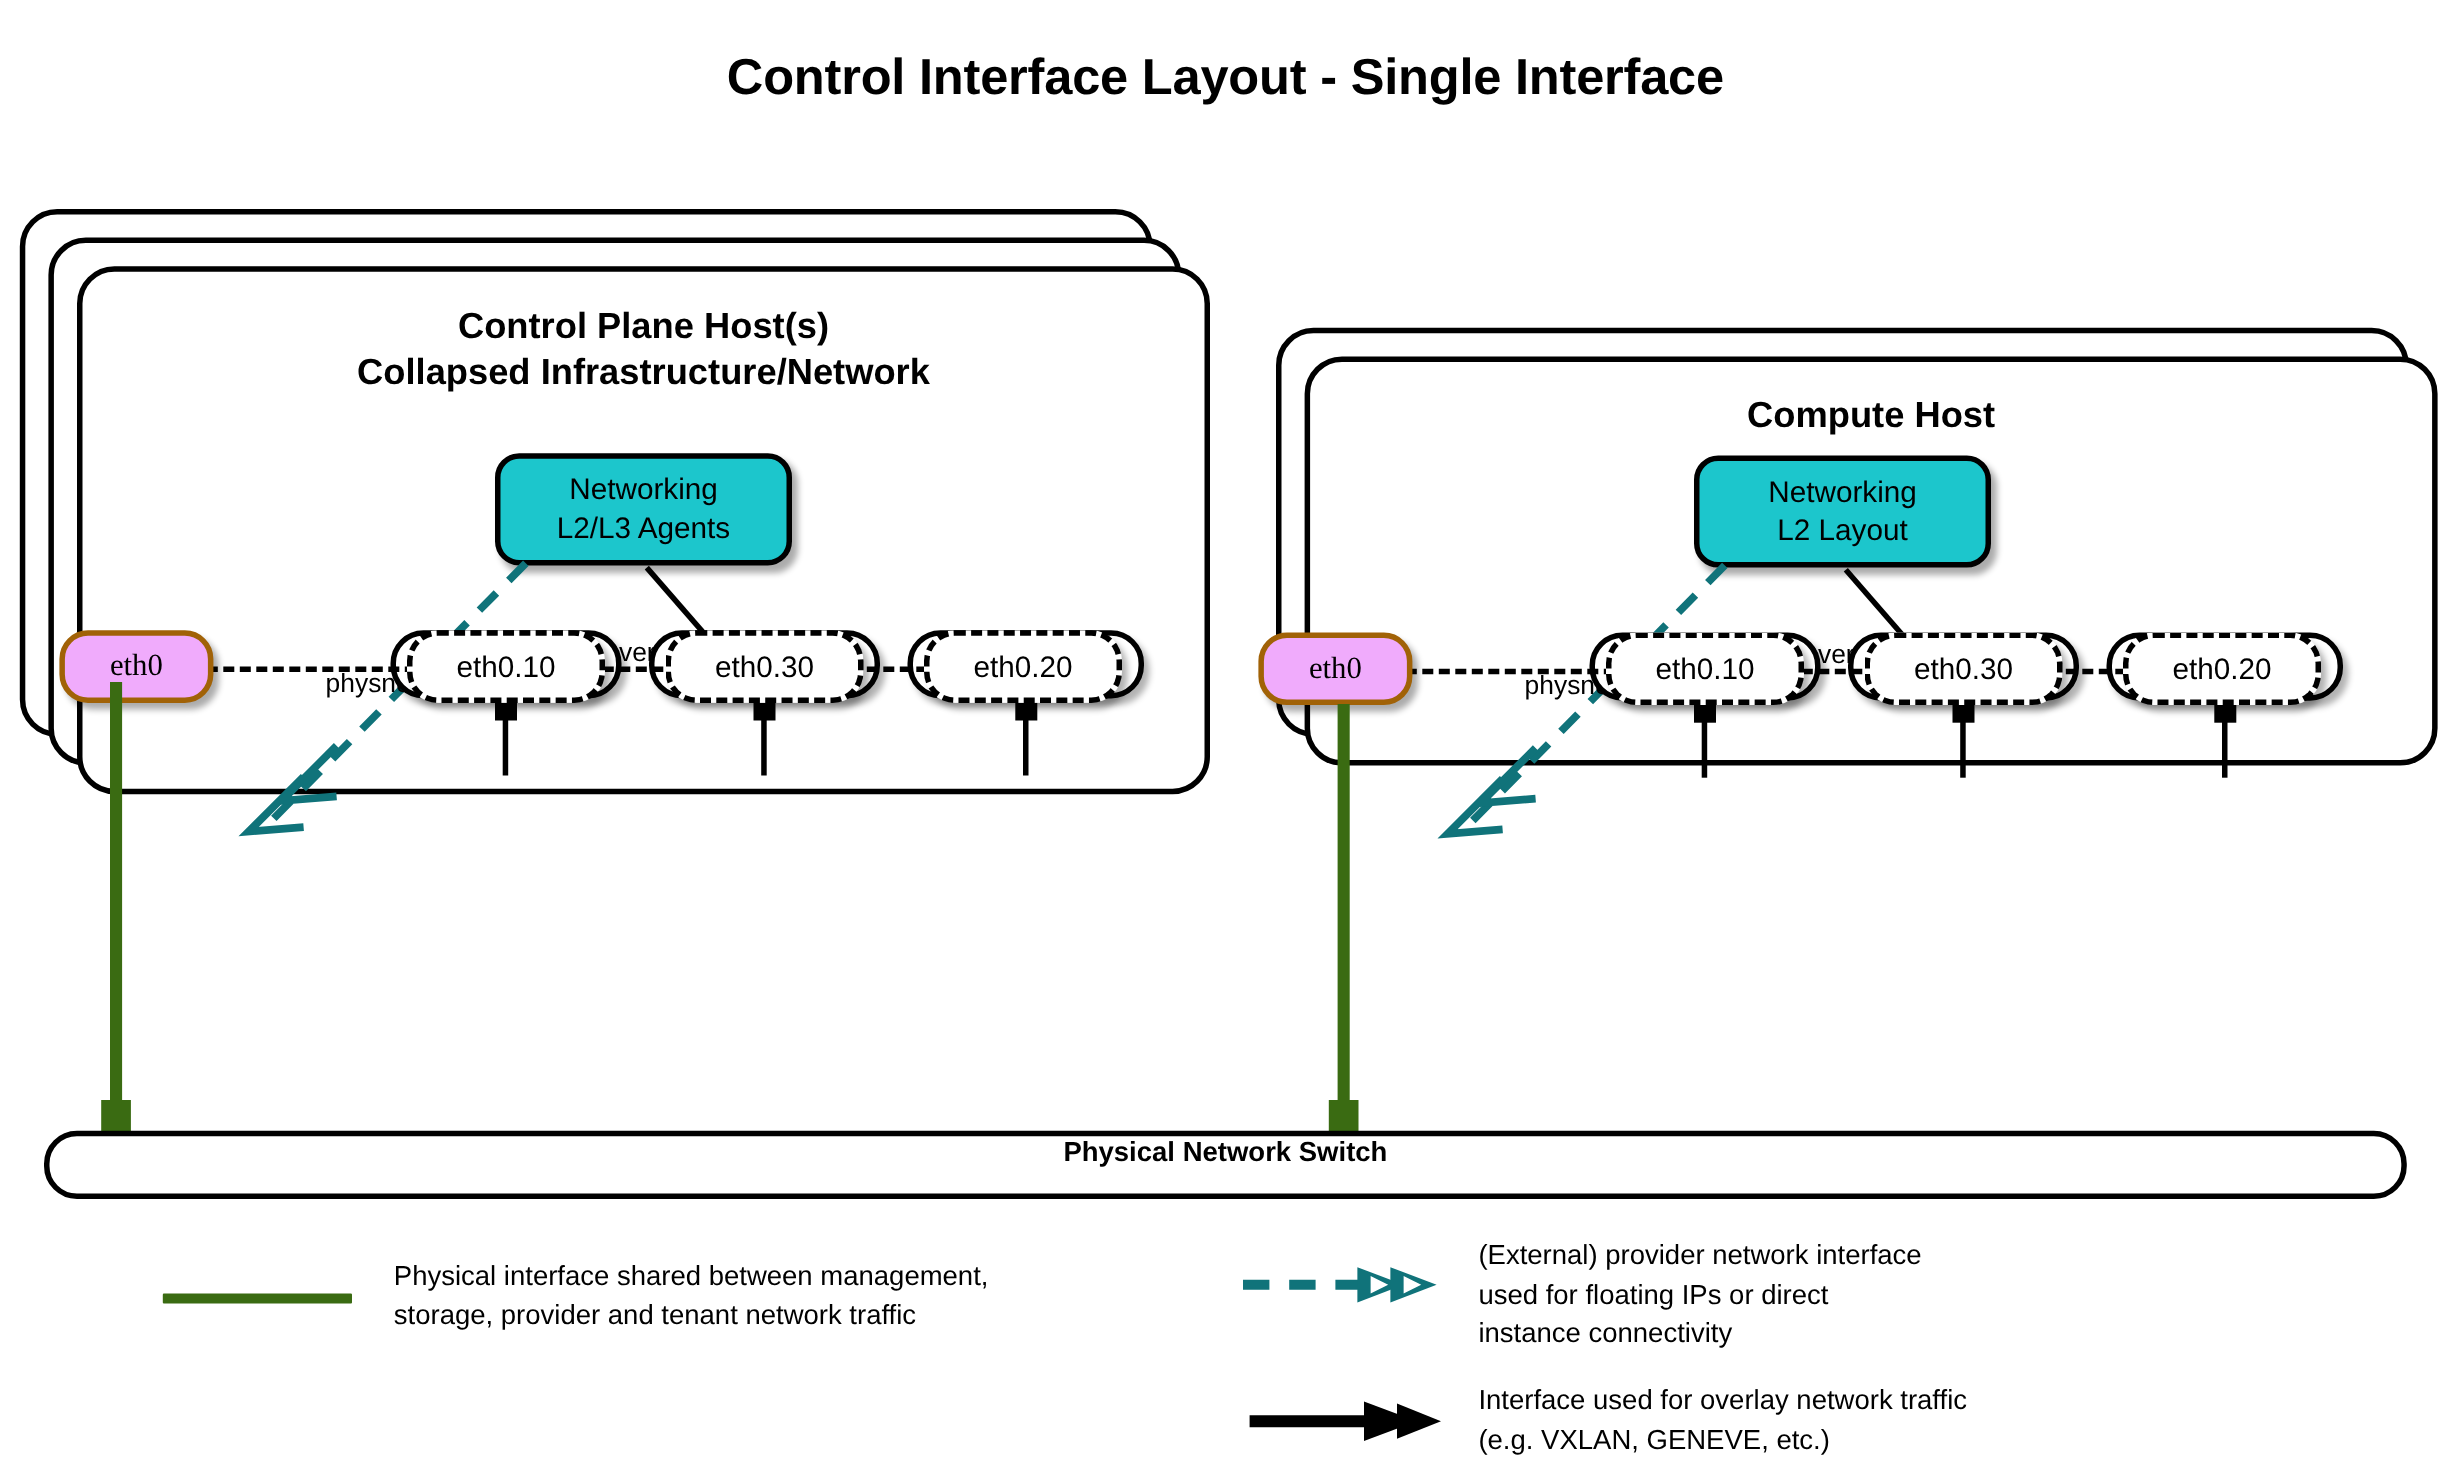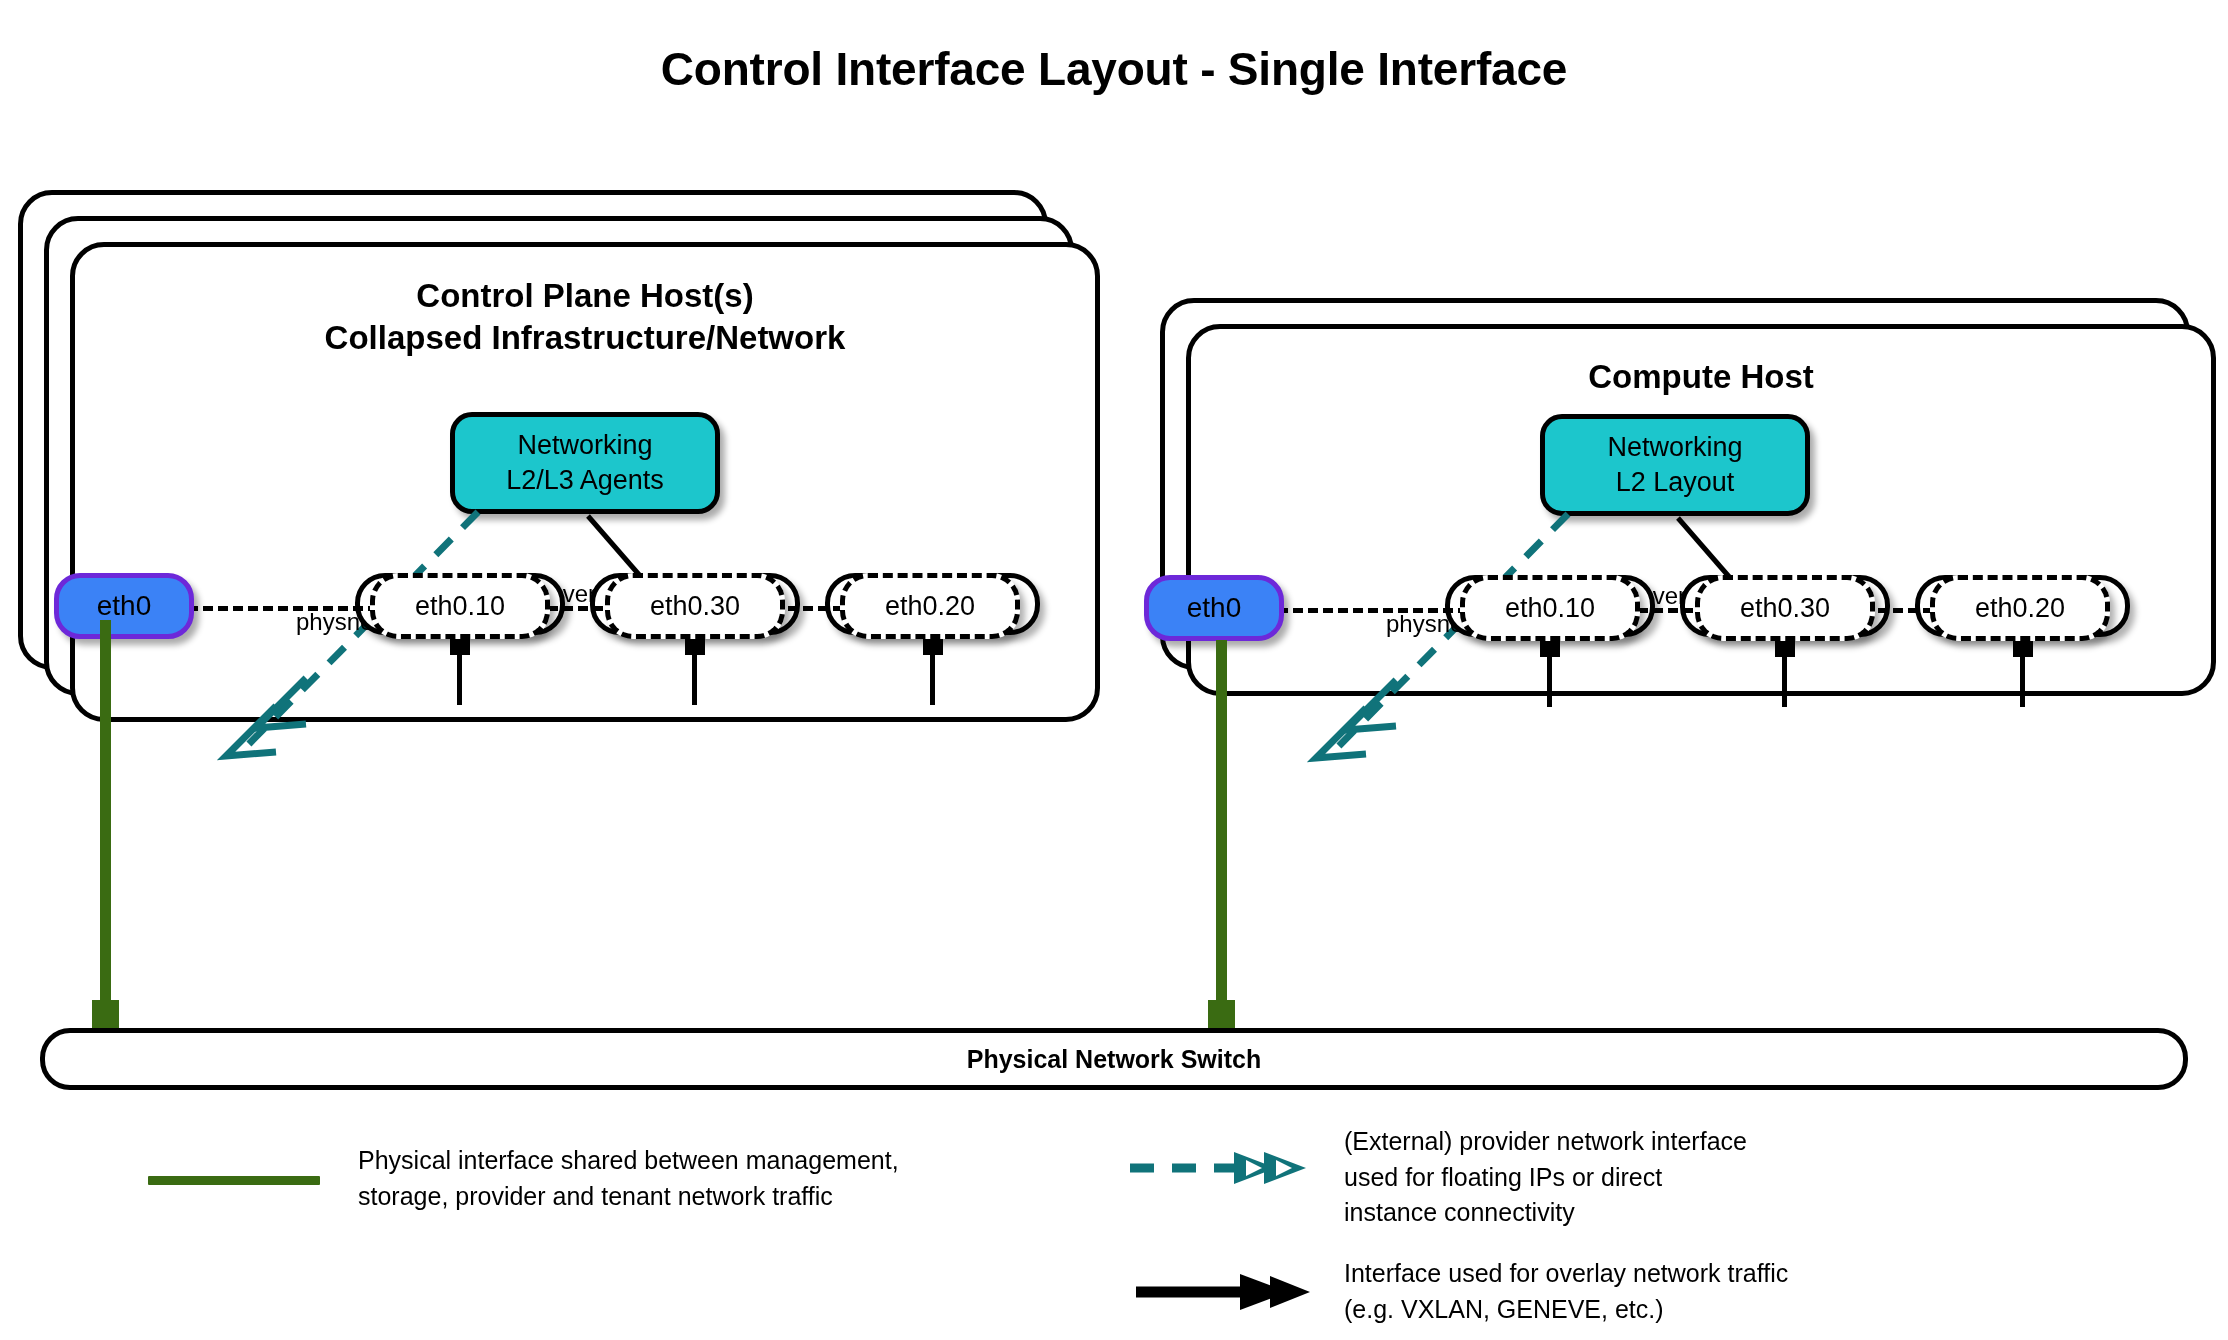--- a/index.html
+++ b/index.html
@@ -49,40 +49,41 @@
   
   .vlan{
     position:absolute;background:#fff;border:5px dashed #000;border-radius:28px;
     display:flex;align-items:center;justify-content:center;
     font-size:27px;box-sizing:border-box;
     box-shadow:5px 6px 6px rgba(0,0,0,.30);
   }
 
   
   .nic{
-    position:absolute;background:#3b82f6;border:5px solid #6d28d9;border-radius:26px;
+    position:absolute;background:#f0abfc;border:5px solid #a16207;border-radius:26px;
     display:flex;align-items:center;justify-content:center;
     font-size:28px;box-sizing:border-box;
     box-shadow:5px 6px 6px rgba(0,0,0,.33);
+    font-family:Liberation Serif, serif;
   }
 
   
   .vline{position:absolute;background:#000;width:5px;}
   .dashline{
     position:absolute;height:0;border-top:5px dashed #000;
   }
   .greenline{position:absolute;background:#3A6B12;width:11px;}
   .greenport{position:absolute;background:#3A6B12;width:27px;height:34px;}
 
   .edge-label{position:absolute;font-size:24px;white-space:nowrap;}
 
   
   .switch{
     position:absolute;border:5px solid #000;border-radius:30px;background:#fff;
-    box-sizing:border-box;display:flex;align-items:center;justify-content:center;
+    box-sizing:border-box;display:flex;justify-content:center;
     font-size:25px;font-weight:bold;
   }
 
   
   .legend-text{position:absolute;font-size:25px;line-height:1.42;white-space:pre-line;}
   .legend-green{position:absolute;background:#3A6B12;height:9px;border-radius:1px;}
 
   svg{position:absolute;overflow:visible;}
   .ovl{fill:none;stroke:#000;stroke-width:5;}
   .tealdash{fill:none;stroke:#10737A;stroke-width:7;stroke-dasharray:22 16;}

